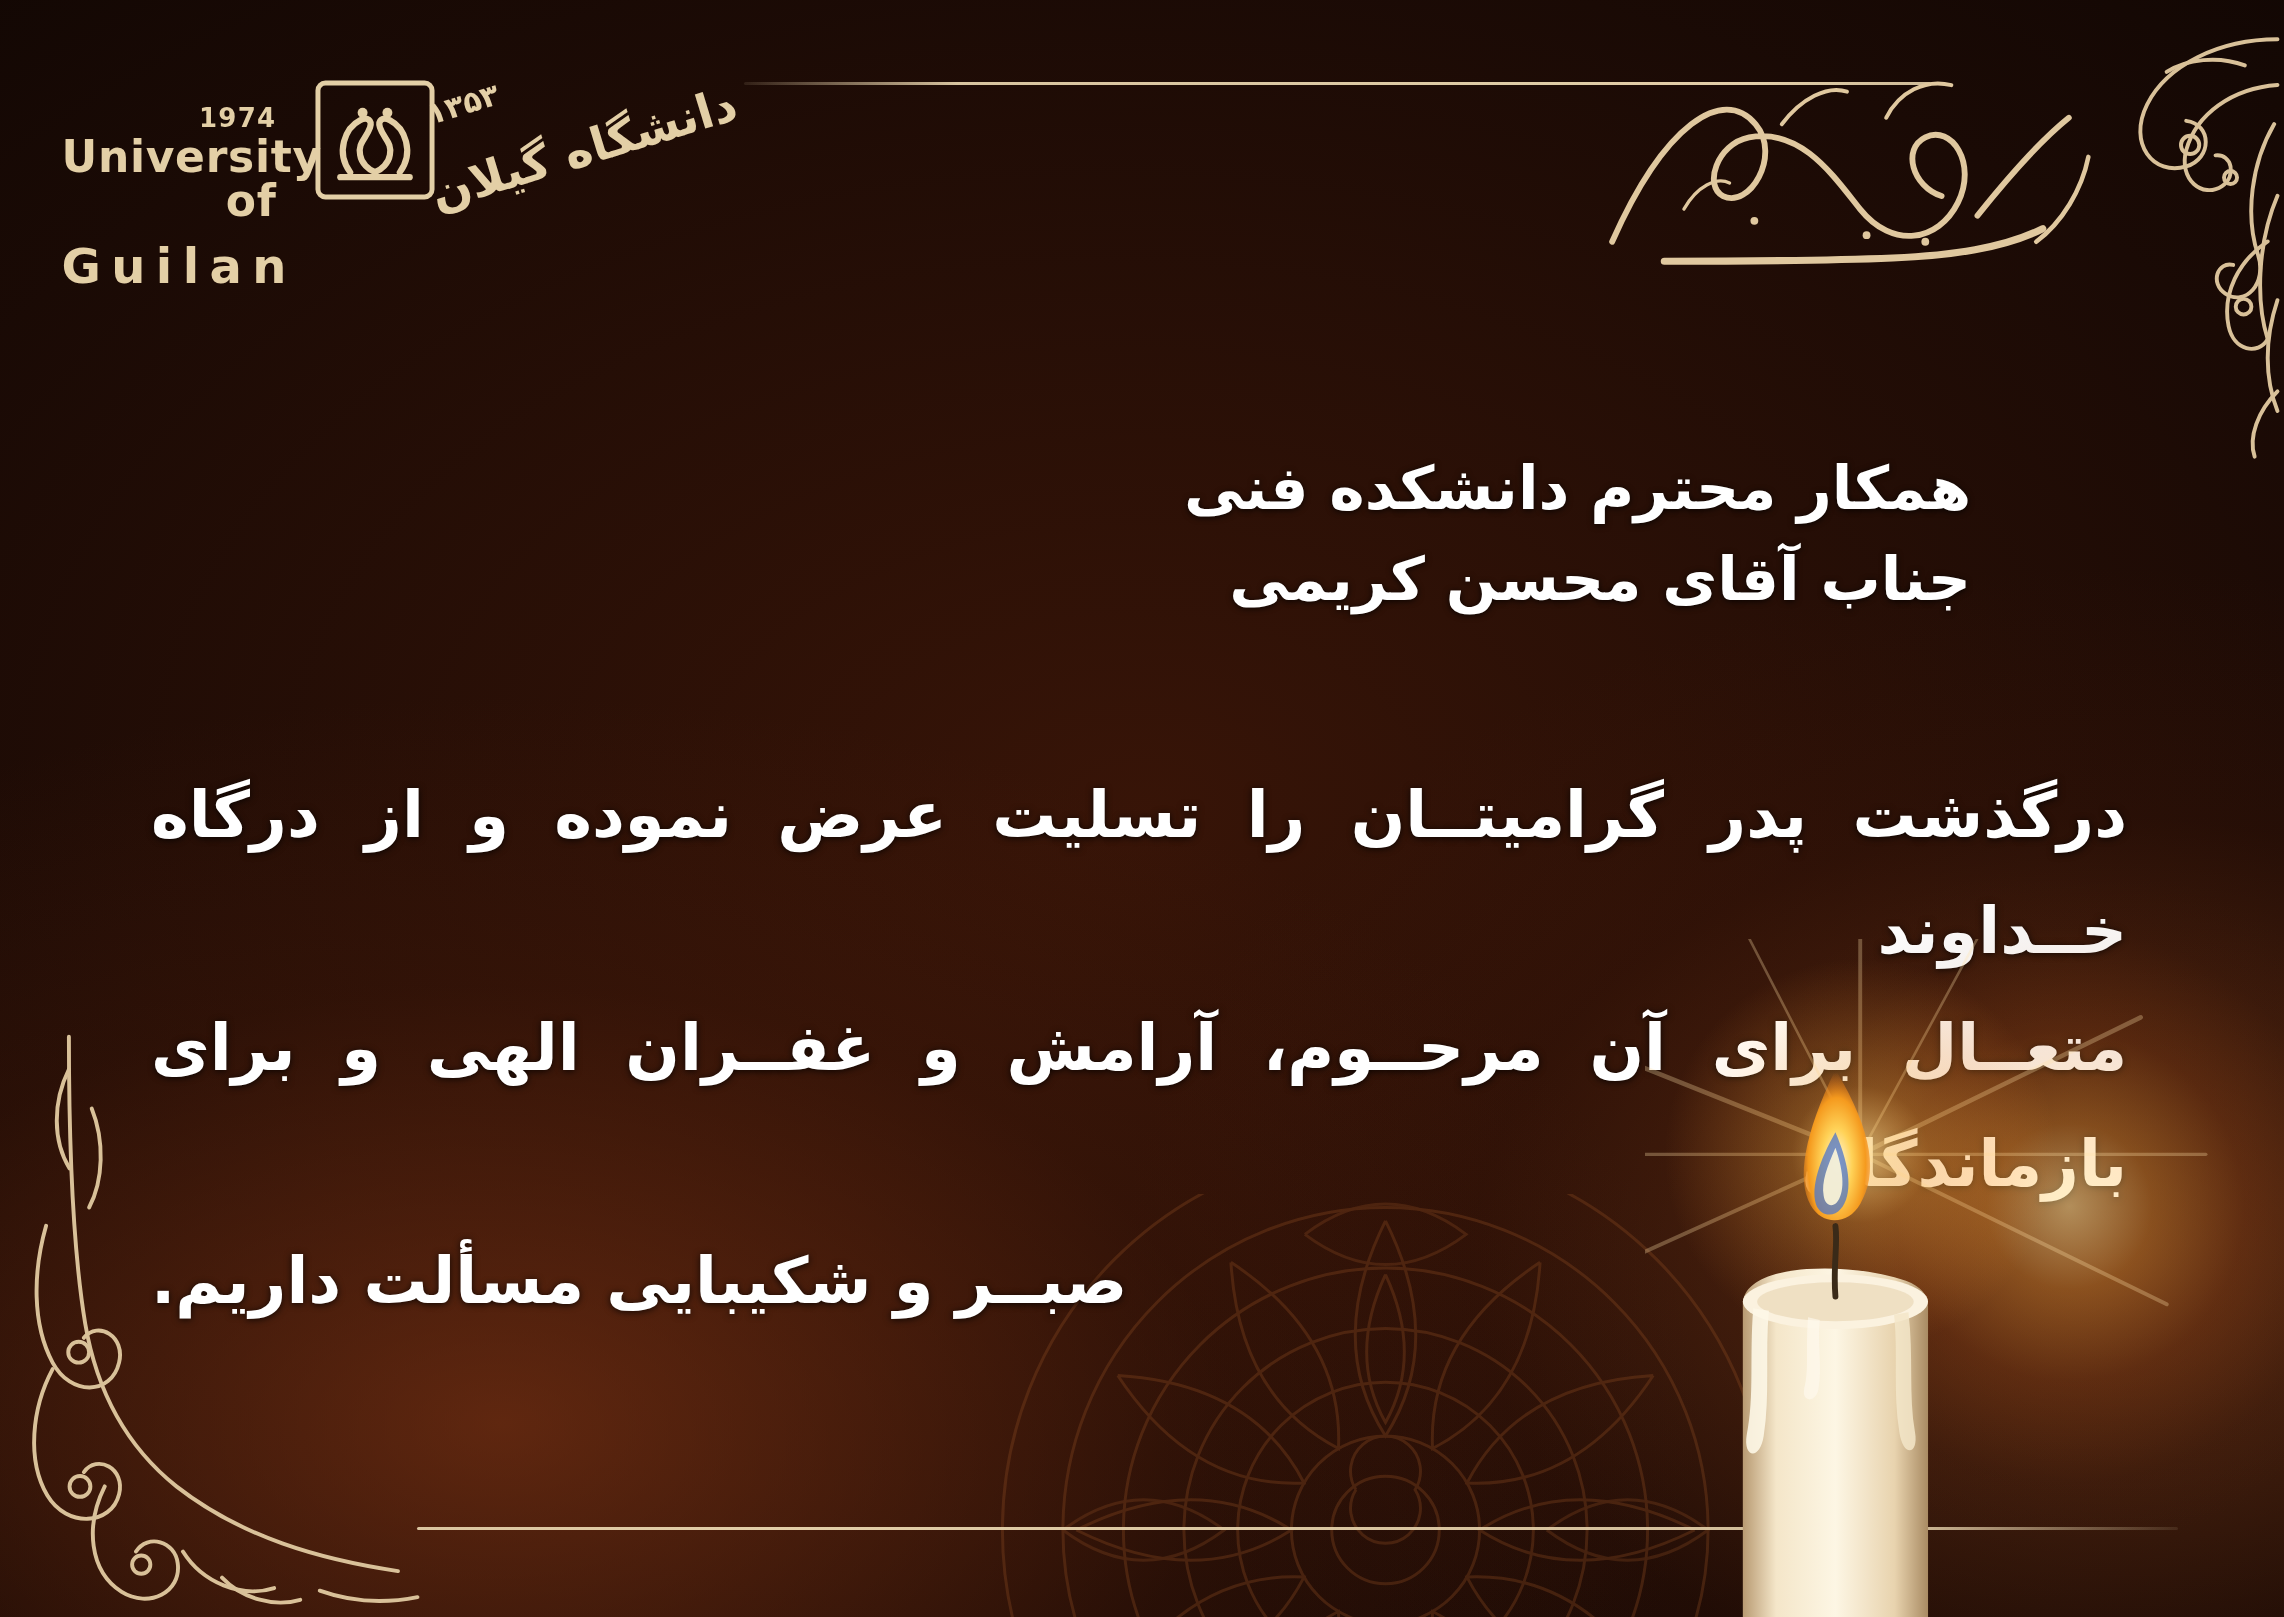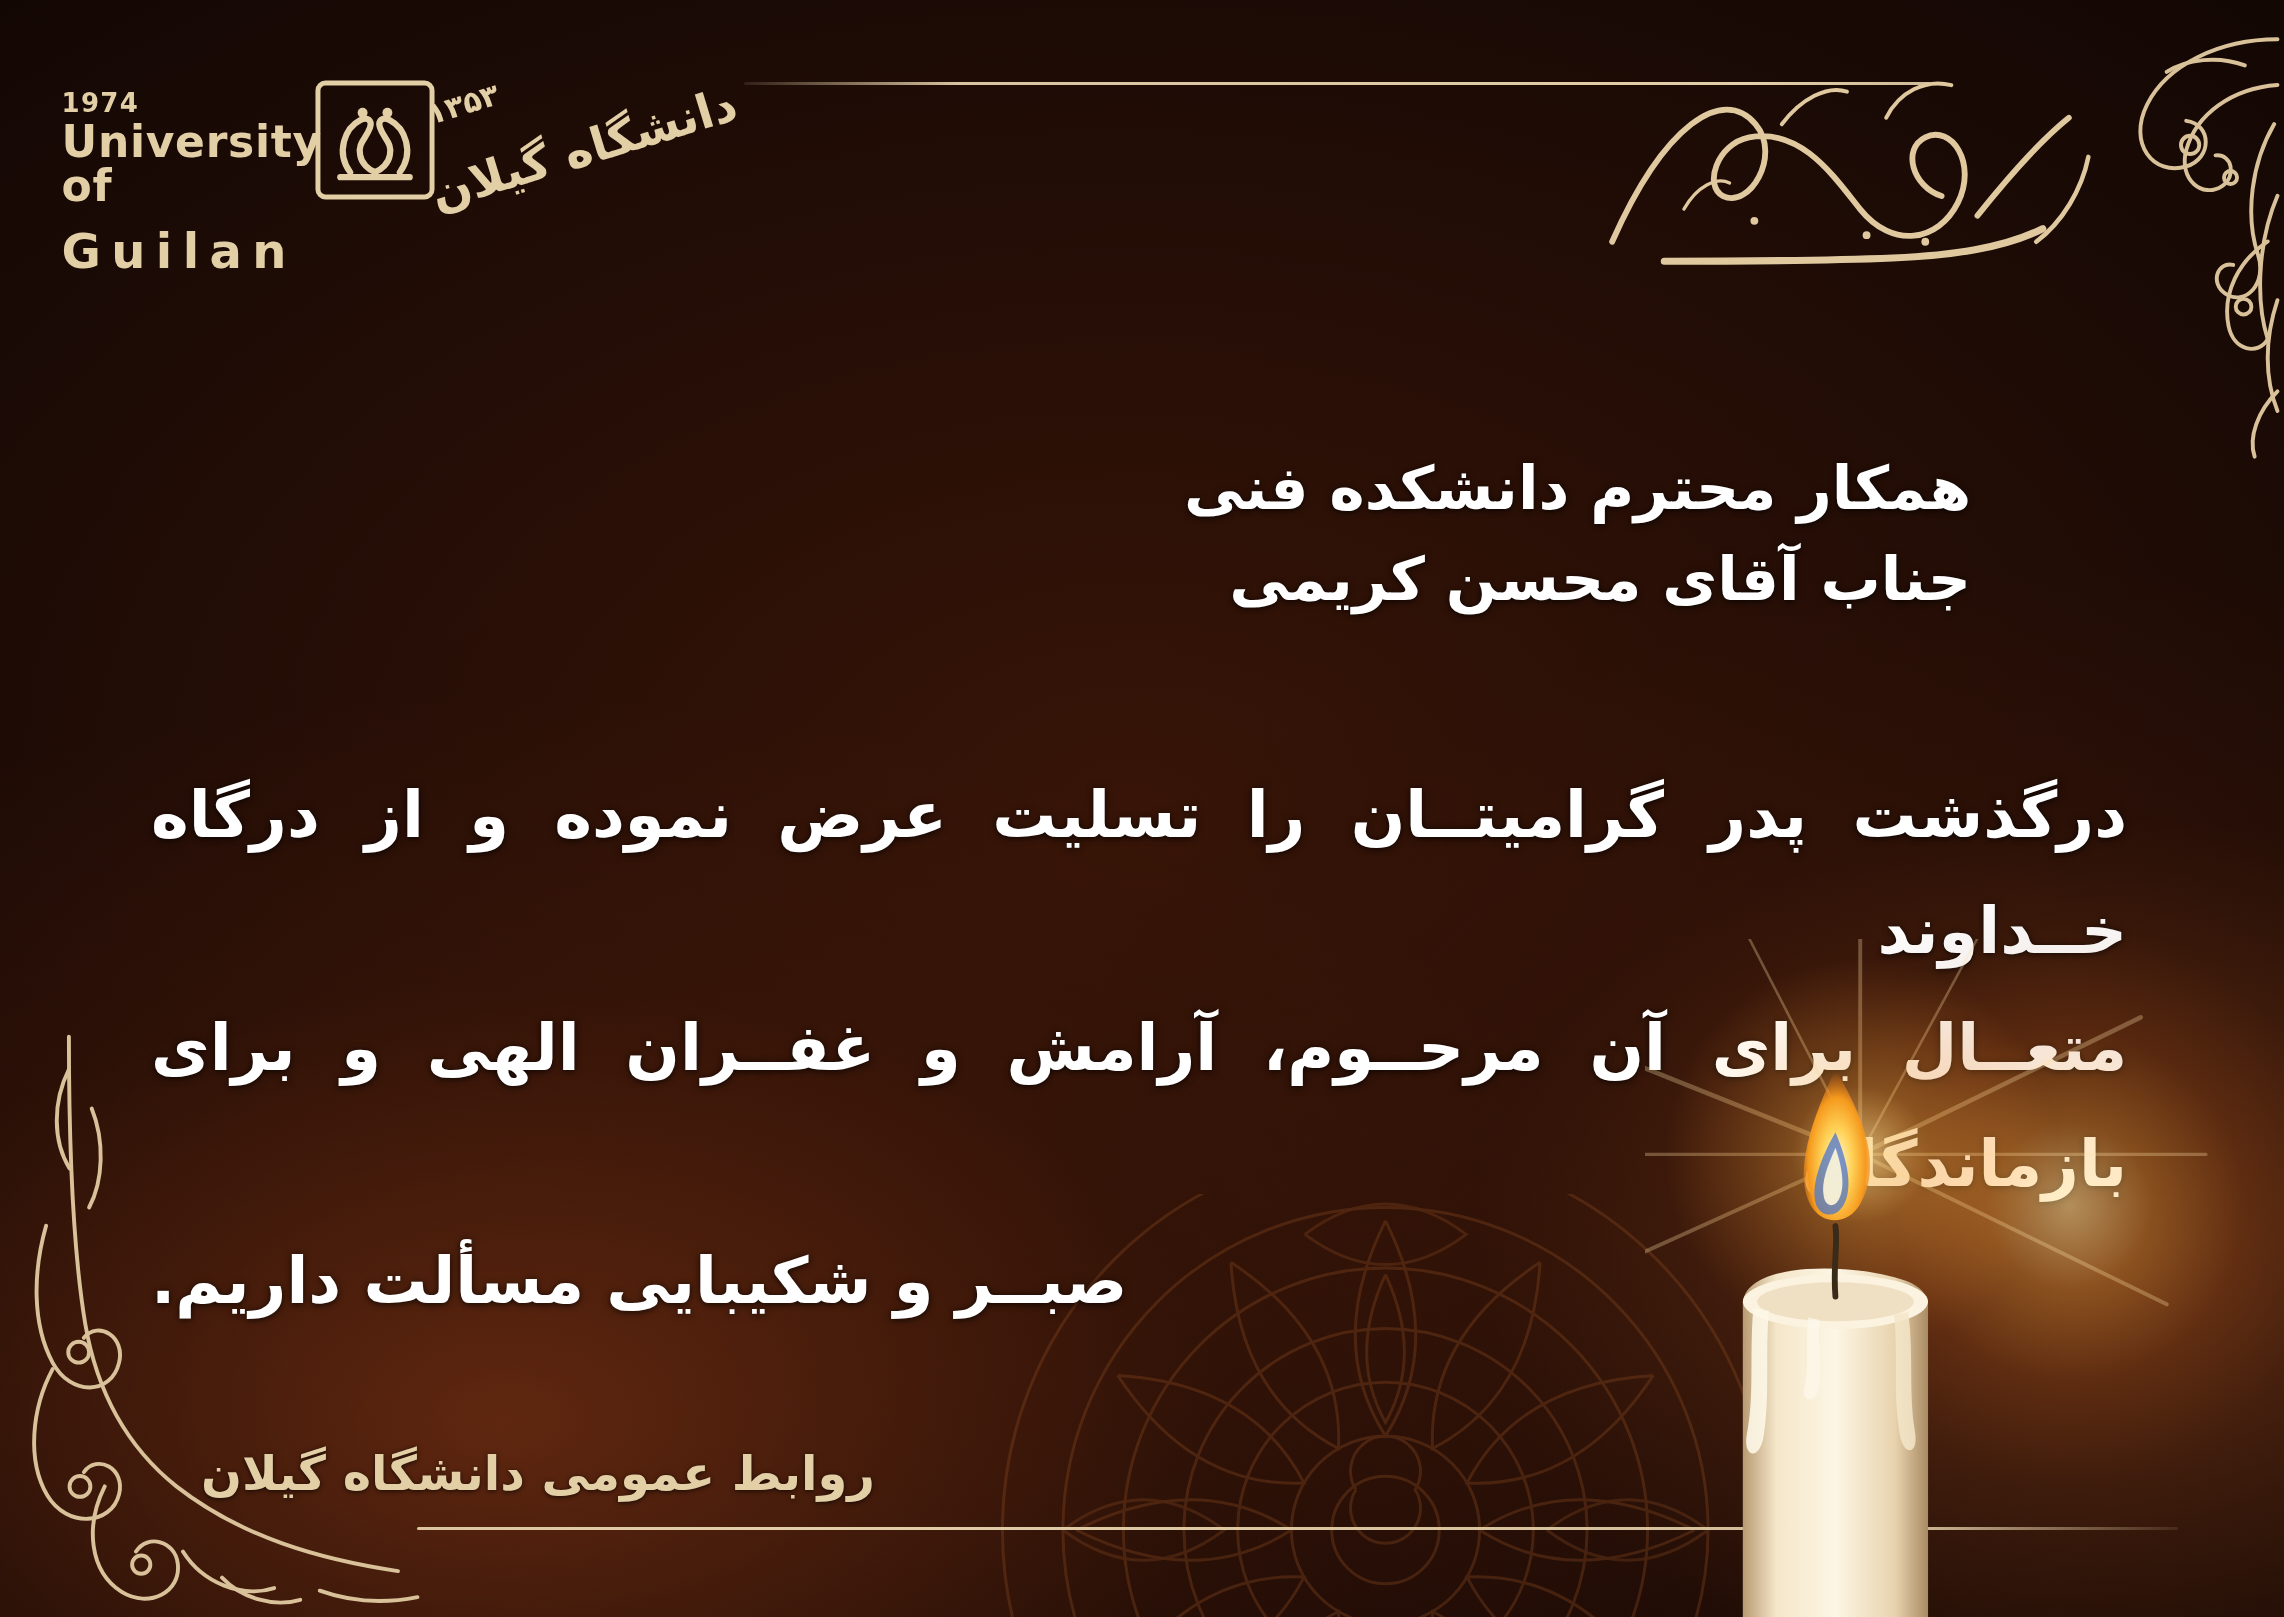--- a/index.html
+++ b/index.html
@@ -56,23 +56,23 @@
     position: absolute;
     left: 55px;
     top: 39px;
     width: 659px;
     height: 163px;
     direction: ltr;
   }
   .logo-en {
     position: absolute;
     left: 6.5px;
-    top: 51px;
+    top: 66px;
     width: 215px;
-    text-align: left;
+    text-align: right;
     color: #e3cfa6;
     line-height: 1.0;
   }
   .logo-en .year {
     font-size: 26px;
     letter-spacing: 1.3px;
     font-weight: bold;
     display: block;
     margin-bottom: 3.9px;
   }
@@ -356,21 +356,20 @@
     <div>همکار محترم دانشکده فنی</div>
     <div>جناب آقای محسن کریمی</div>
   </div>
 
   <div class="body-text">
     <p>درگذشت پدر گرامیتــان را تسلیت عرض نموده و از درگاه خــداوند</p>
     <p>متعــال برای آن مرحــوم، آرامش و غفــران الهی و برای بازماندگان</p>
     <p class="last">صبــر و شکیبایی مسألت داریم.</p>
   </div>
 
-  <div class="signature">روابط عمومی دانشگاه گیلان</div>
 
   <div class="glow"></div>
   <svg class="candle-wrap" viewBox="0 0 920 1050">
     <defs>
       <linearGradient id="waxGrad" x1="0" y1="0" x2="1" y2="0">
         <stop offset="0%" stop-color="#b89a72"></stop>
         <stop offset="18%" stop-color="#f4e6c9"></stop>
         <stop offset="50%" stop-color="#fdf6e4"></stop>
         <stop offset="82%" stop-color="#e8d3ae"></stop>
         <stop offset="100%" stop-color="#a98b63"></stop>

